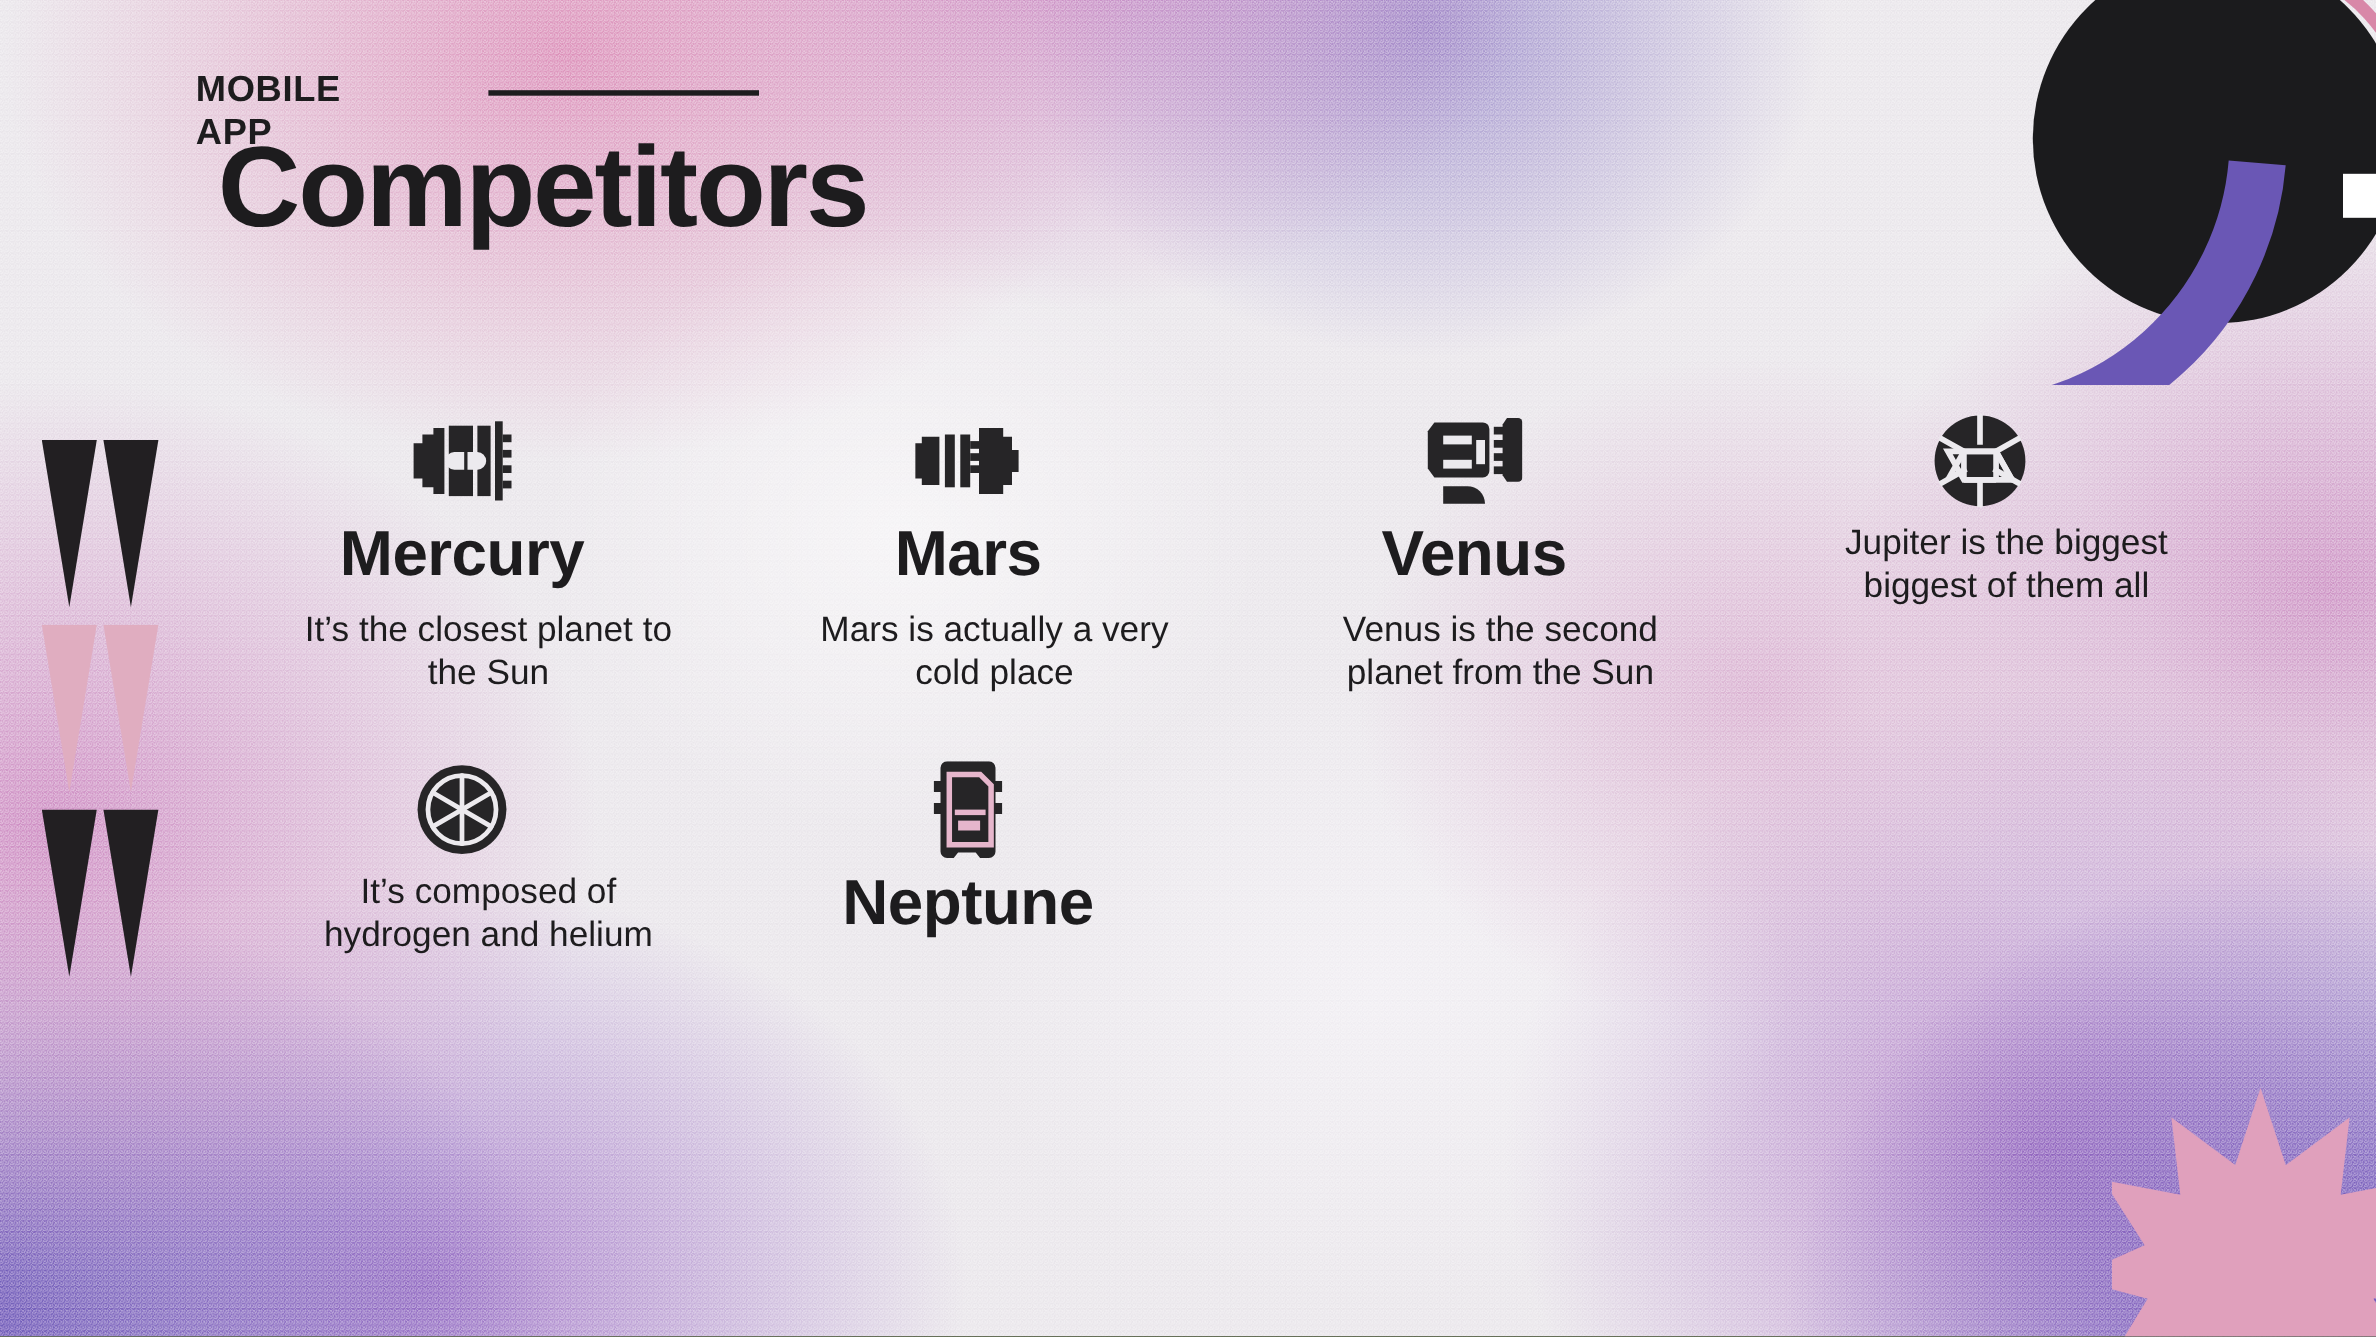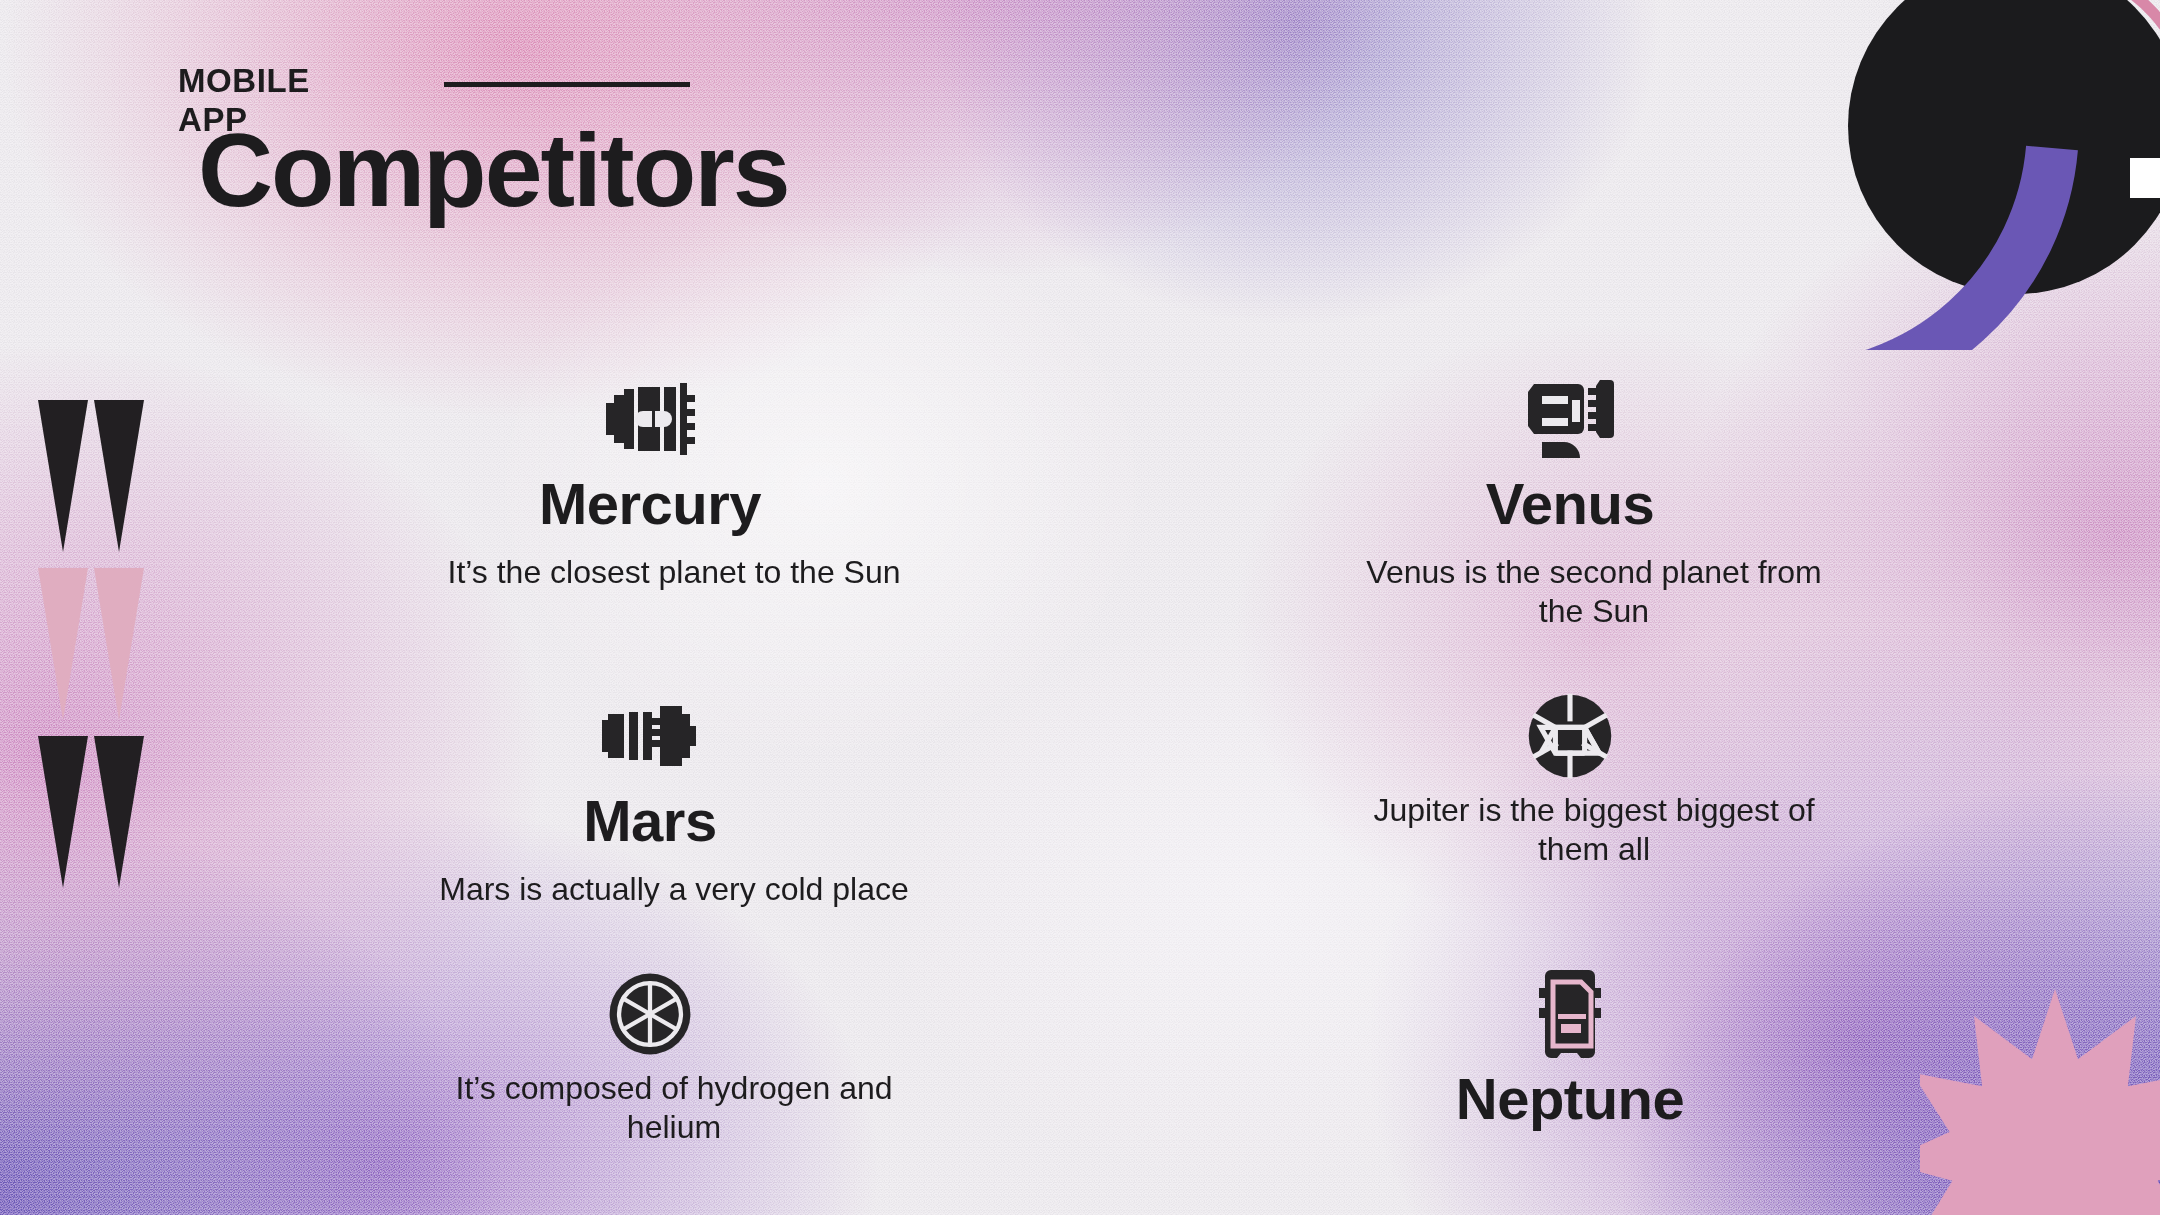--- a/index.html
+++ b/index.html
@@ -119,21 +119,21 @@
   }
   .deco-star svg { display: block; width: 100%; height: 100%; }
 
   
   .grid {
     position: absolute;
     left: 210px;
     top: 376px;
     width: 1800px;
     display: grid;
-    grid-template-columns: repeat(2, 1fr);
+    grid-template-columns: repeat(4, 1fr);
     grid-template-rows: repeat(2, auto);
     column-gap: 40px;
     row-gap: 62px;
   }
   .cell {
     display: flex;
     flex-direction: column;
     align-items: center;
     text-align: center;
   }
@@ -232,57 +232,57 @@
             <path d="M53 30 h9 a8 8 0 0 1 0 16 h-9 z"></path>
           </g>
         </svg>
       </div>
       <div class="cell-title">Mercury</div>
       <div class="cell-desc">It’s the closest planet to the Sun</div>
     </div>
 
     <div class="cell">
       <div class="cell-icon">
+        <svg width="96" height="76" viewBox="0 0 96 76" xmlns="http://www.w3.org/2000/svg">
+          <g fill="#262527">
+            <path d="M0 22 h6 v-6 h16 v44 h-16 v-6 h-6 z"></path>
+            <rect x="27" y="14" width="9" height="48"></rect>
+            <rect x="41" y="14" width="9" height="48"></rect>
+            <rect x="50" y="20" width="10" height="7"></rect>
+            <rect x="50" y="31" width="10" height="7"></rect>
+            <rect x="50" y="42" width="10" height="7"></rect>
+            <path d="M58 8 h22 v8 h8 v12 h6 v20 h-6 v12 h-8 v8 h-22 z"></path>
+          </g>
+        </svg>
+      </div>
+      <div class="cell-title">Mars</div>
+      <div class="cell-desc">Mars is actually a very cold place</div>
+    </div>
+
+    <div class="cell">
+      <div class="cell-icon">
         <svg width="88" height="82" viewBox="0 0 88 82" xmlns="http://www.w3.org/2000/svg">
           <g fill="#262527">
             <path d="M8 6 h44 a6 6 0 0 1 6 6 v38 a6 6 0 0 1 -6 6 h-44 l-6 -8 v-34 z"></path>
             <rect x="62" y="10" width="9" height="7"></rect>
             <rect x="62" y="22" width="9" height="7"></rect>
             <rect x="62" y="34" width="9" height="7"></rect>
             <rect x="62" y="46" width="9" height="7"></rect>
             <path d="M74 2 h10 a4 4 0 0 1 4 4 v50 a4 4 0 0 1 -4 4 h-10 l-4 -6 v-46 z"></path>
             <path d="M16 64 h22 a16 16 0 0 1 16 16 h-38 z"></path>
           </g>
           <g fill="#eceaee">
             <rect x="16" y="18" width="26" height="8"></rect>
             <rect x="16" y="40" width="26" height="8"></rect>
             <rect x="46" y="22" width="8" height="22"></rect>
           </g>
         </svg>
       </div>
       <div class="cell-title">Venus</div>
       <div class="cell-desc">Venus is the second planet from the Sun</div>
-    </div>
-
-    <div class="cell">
-      <div class="cell-icon">
-        <svg width="96" height="76" viewBox="0 0 96 76" xmlns="http://www.w3.org/2000/svg">
-          <g fill="#262527">
-            <path d="M0 22 h6 v-6 h16 v44 h-16 v-6 h-6 z"></path>
-            <rect x="27" y="14" width="9" height="48"></rect>
-            <rect x="41" y="14" width="9" height="48"></rect>
-            <rect x="50" y="20" width="10" height="7"></rect>
-            <rect x="50" y="31" width="10" height="7"></rect>
-            <rect x="50" y="42" width="10" height="7"></rect>
-            <path d="M58 8 h22 v8 h8 v12 h6 v20 h-6 v12 h-8 v8 h-22 z"></path>
-          </g>
-        </svg>
-      </div>
-      <div class="cell-title">Mars</div>
-      <div class="cell-desc">Mars is actually a very cold place</div>
     </div>
 
     <div class="cell">
       <div class="cell-icon">
         <svg width="86" height="86" viewBox="0 0 100 100" xmlns="http://www.w3.org/2000/svg">
           <circle cx="50" cy="50" r="48" fill="#262527"></circle>
           <g stroke="#eceaee" stroke-width="6" stroke-linecap="square" fill="none">
             <path d="M50 4 L50 30"></path>
             <path d="M90 27 L67 40"></path>
             <path d="M90 73 L67 60"></path>

